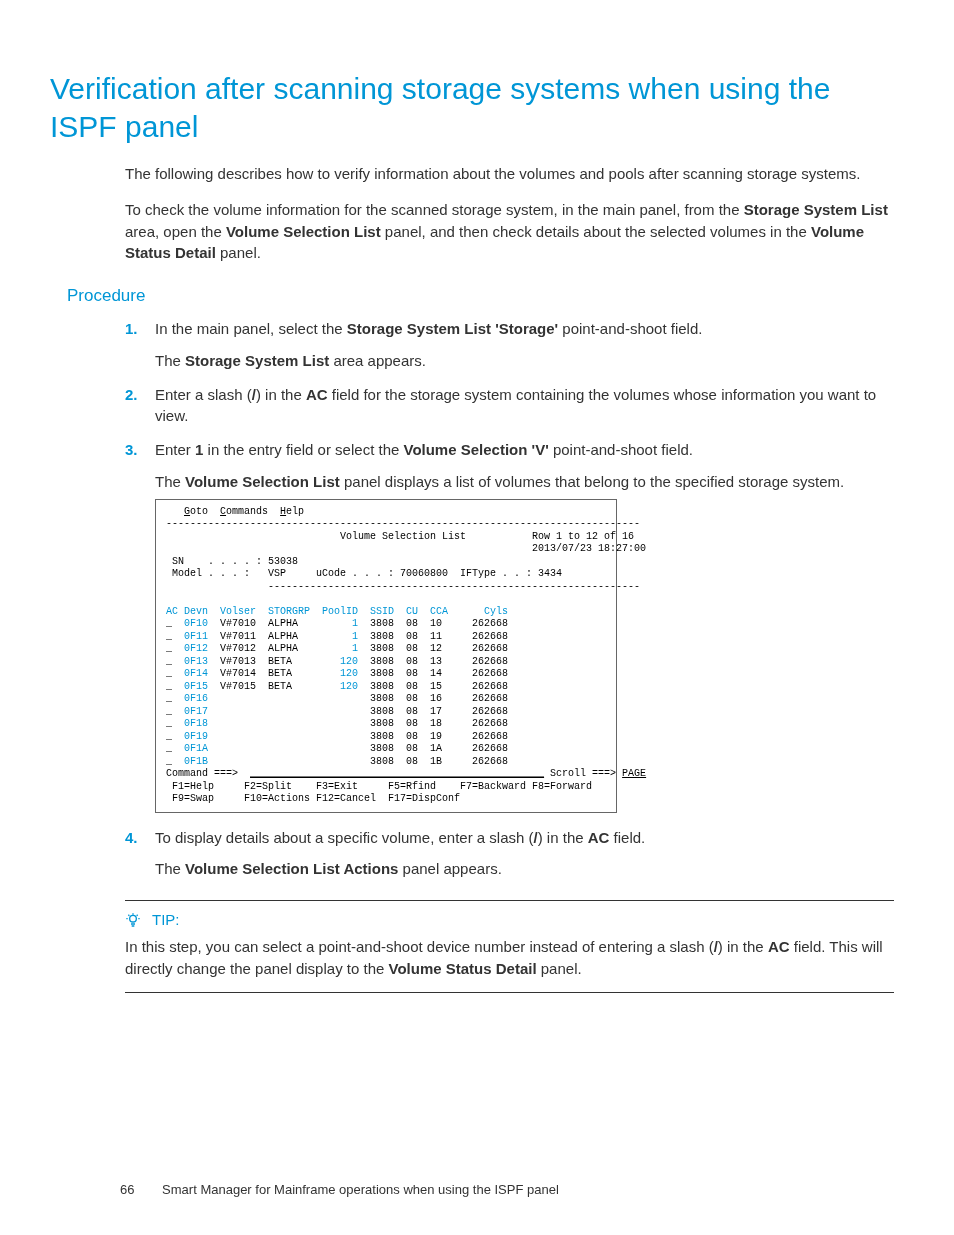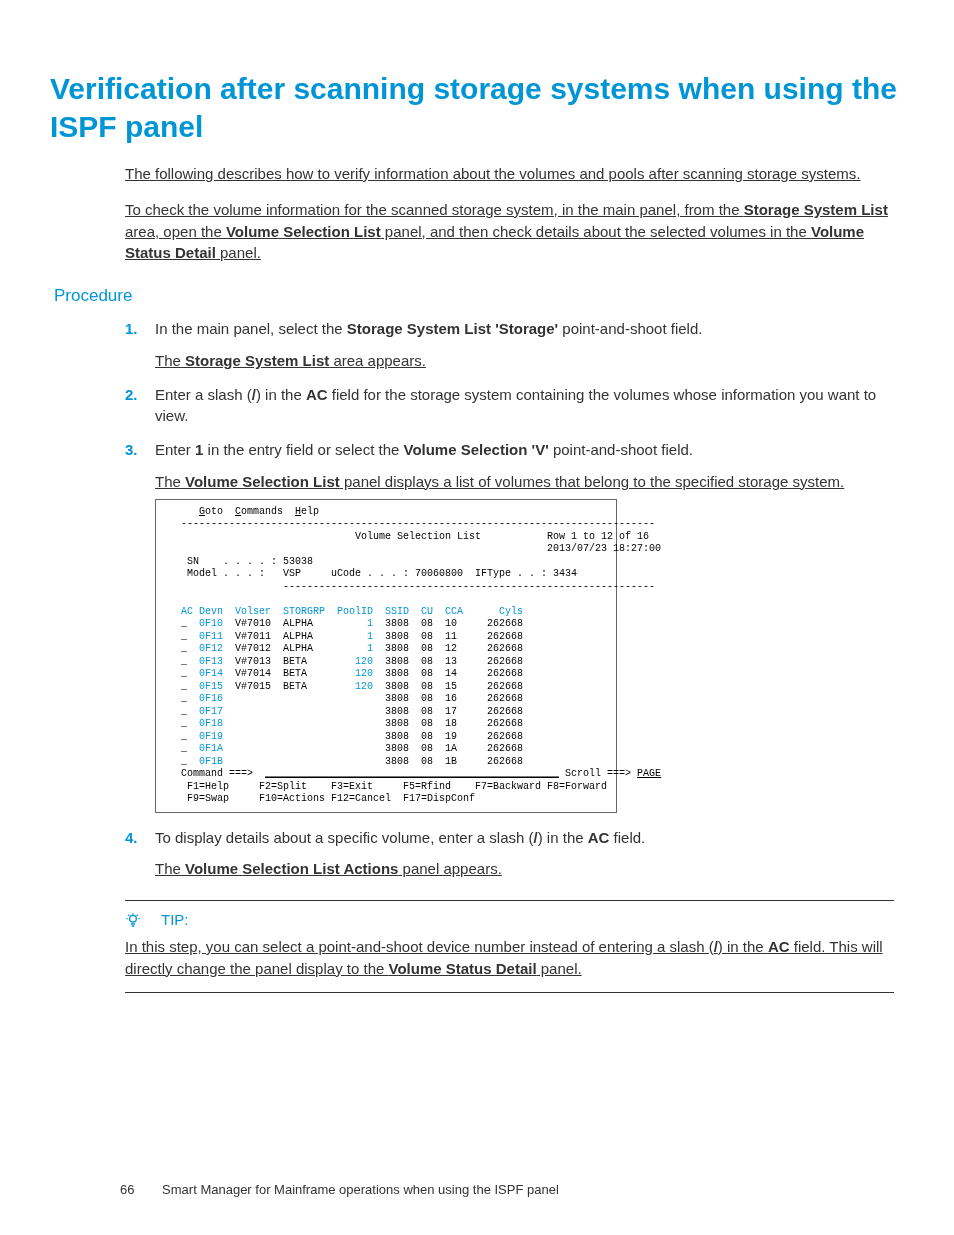--- a/index.html
+++ b/index.html
@@ -14,44 +14,44 @@
     font-family: Arial, Helvetica, sans-serif;
     font-size: 15px;
     width: 954px;
   }
   .page {
     padding: 70px 50px 40px 50px;
     min-height: 1235px;
     position: relative;
   }
   h1.title {
-    font-weight: 700;
+    font-weight: 400;
     color: var(--link);
     font-size: 30px;
     line-height: 1.25;
     margin: 0 0 18px 0;
   }
   h2.section {
     font-weight: 400;
     color: var(--link);
     font-size: 21px;
     line-height: 1.3;
     margin: 28px 0 12px 0;
   }
   h3.subhead {
     font-weight: 400;
     color: var(--link);
     font-size: 17px;
-    margin: 22px 0 12px 4px;
+    margin: 22px 0 12px 17px;
   }
   .body-indent {
     margin-left: 75px;
     margin-right: 10px;
   }
-  p { margin: 0 0 14px 0; line-height: 1.45; text-decoration: underline; }
+  p { margin: 0 0 14px 0; line-height: 1.45; }
   b { font-weight: 700; }
   ol.steps {
     list-style: none;
     margin: 0 0 0 75px;
     padding: 0;
   }
   ol.steps > li {
     position: relative;
     padding: 0 10px 0 30px;
     margin-bottom: 12px;
@@ -61,39 +61,39 @@
     position: absolute;
     left: 0; top: 0;
     color: var(--link);
     font-weight: 700;
   }
   ol.steps > li p { margin: 10px 0 0 0; }
 
   .terminal {
     border: 1px solid #666;
     width: 462px;
-    padding: 6px 10px 6px 25px;
+    padding: 6px 10px 6px 10px;
     margin: 6px 0 14px 0;
     font-family: "Courier New", Courier, monospace;
     font-size: 10px;
     line-height: 1.25;
     white-space: pre;
     color: #000;
   }
   .terminal .ul { text-decoration: underline; }
   .terminal .hi { color: var(--link); }
 
   .tipwrap { margin: 20px 0 0 75px; padding-right: 10px; }
   .tip-rule { border-top: 1px solid #333; height: 0; }
   .tip-head {
-    display: flex; align-items: center; gap: 20px;
+    display: flex; align-items: center; gap: 11px;
     margin: 10px 0 8px 0;
     color: var(--link); font-size: 15px;
   }
-  .tip-body { line-height: 1.45; margin-bottom: 12px; text-decoration: underline; }
+  .tip-body { line-height: 1.45; margin-bottom: 12px; }
   .tip-icon { width: 16px; height: 16px; display:inline-block; }
 
   .footer {
     position: absolute;
     left: 0; right: 4px; bottom: 38px;
     text-align: left;
     padding-left: 120px;
     font-size: 13px;
     color: var(--ink);
   }

